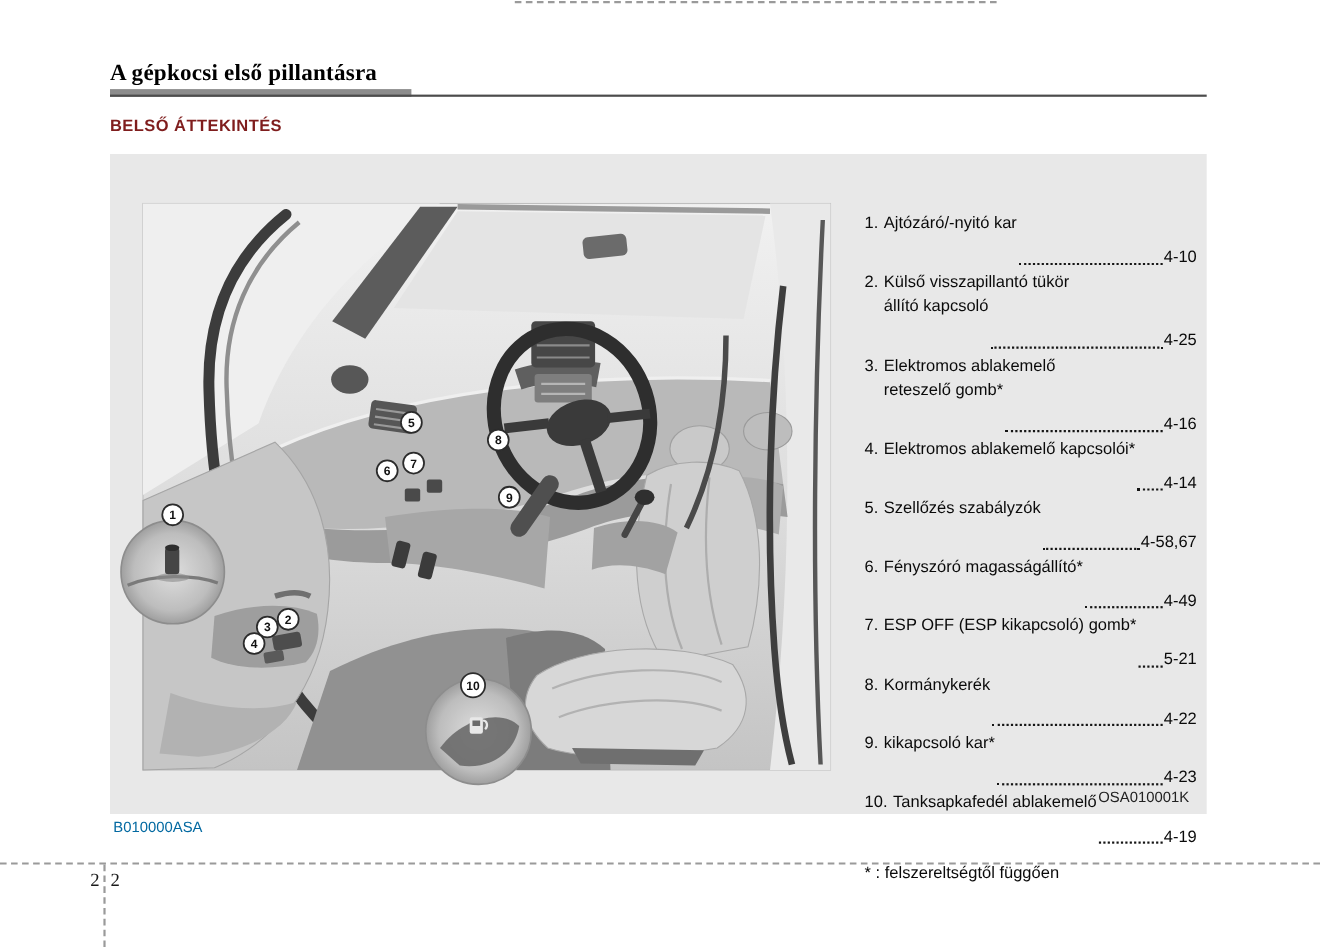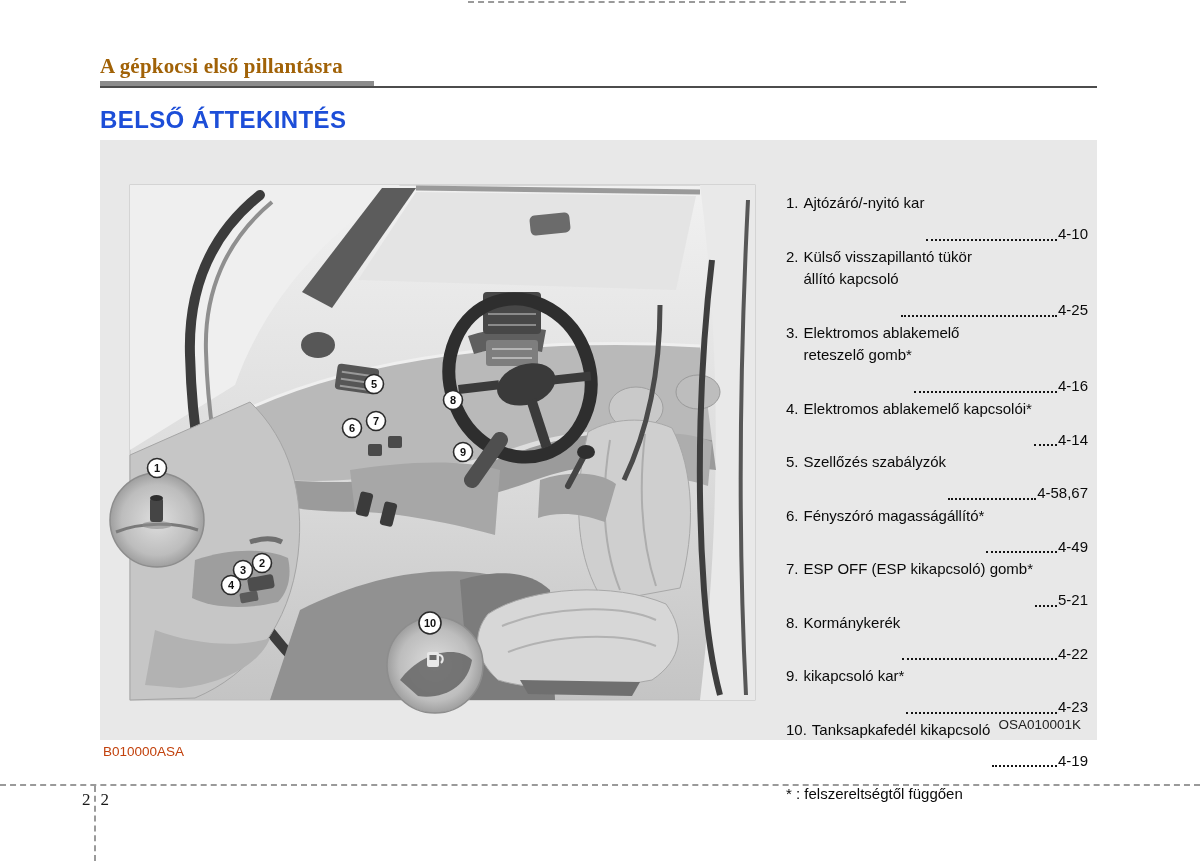--- a/index.html
+++ b/index.html
@@ -10,48 +10,48 @@
   .abs{position:absolute;}
 
   
   .crop-top{left:468px;top:1px;width:438px;height:0;border-top:2px dashed #9a9a9a;}
   .crop-bottom{left:0;top:784px;width:1200px;height:0;border-top:2px dashed #9a9a9a;}
   .crop-vert{left:94px;top:786px;width:0;height:75px;border-left:2px dashed #9a9a9a;}
 
   
   .header-title{
     left:100px;top:54px;
-    font-family:"Liberation Serif",serif;font-weight:bold;font-size:21px;color:#a16207;
+    font-family:"Liberation Serif",serif;font-weight:bold;font-size:21px;color:#000000;
     letter-spacing:0.2px;
   }
   .rule-thick{left:100px;top:81px;width:274px;height:7px;background:#8c8c8c;}
   .rule-thin{left:100px;top:86px;width:997px;height:2px;background:#4c4c4c;}
   .section-title{
-    left:100px;top:106px;font-size:24px;font-weight:bold;letter-spacing:0.4px;color:#1d4ed8;
+    left:100px;top:106px;font-size:15px;font-weight:bold;letter-spacing:0.4px;color:#7f1d1d;
   }
 
   
   .figure-box{left:100px;top:140px;width:997px;height:600px;background:#e8e8e8;}
   .illus{position:absolute;left:0;top:0;width:997px;height:600px;}
   .co{fill:#ffffff;stroke:#2b2b2b;stroke-width:1.6;}
   .cot{font-family:"Liberation Sans",sans-serif;font-size:11px;font-weight:bold;fill:#111;text-anchor:middle;}
 
   
   .index-list{position:absolute;left:686px;top:52px;width:302px;font-size:15px;line-height:22.5px;color:#0a0a0a;}
   .idx-item{display:flex;align-items:flex-start;}
   .idx-num{flex:0 0 auto;margin-right:5px;}
   .idx-body{flex:1 1 auto;min-width:0;}
   .idx-line{display:flex;align-items:flex-start;}
   .t{flex:0 1 auto;white-space:nowrap;}
   .leader{flex:1 1 auto;min-width:5px;margin:0 1px 5px 2px;border-bottom:2px dotted #151515;align-self:flex-end;}
   .pg{flex:0 0 auto;white-space:nowrap;margin-top:31px;}
   .footnote{margin-top:11px;}
 
   .fig-code-right{position:absolute;right:16px;bottom:8px;font-size:13.5px;color:#222;text-align:right;}
-  .fig-code-left{left:103px;top:744px;font-size:13.5px;color:#c2410c;}
+  .fig-code-left{left:103px;top:744px;font-size:13.5px;color:#0369a1;}
 
   .footer-pages{left:82px;top:790px;font-family:"Liberation Serif",serif;font-size:17px;color:#1a1a1a;display:flex;gap:10px;}
 </style>
 </head>
 <body>
 
 <div class="abs crop-top"></div>
 <div class="abs crop-bottom"></div>
 <div class="abs crop-vert"></div>
 
@@ -341,21 +341,21 @@
             <span class="leader"></span>
             <span class="pg">4-23</span>
           </div>
       </div>
     </div>
 
     <div class="idx-item">
       <span class="idx-num">10.</span>
       <div class="idx-body">
         <div class="idx-line">
-            <span class="t">Tanksapkafedél kikapcsoló</span>
+            <span class="t">Tanksapkafedél ablakemelő</span>
             <span class="leader"></span>
             <span class="pg">4-19</span>
           </div>
       </div>
     </div>
 
     <div class="footnote">* : felszereltségtől függően</div>
   </div>
 
   <div class="fig-code-right">OSA010001K</div>

